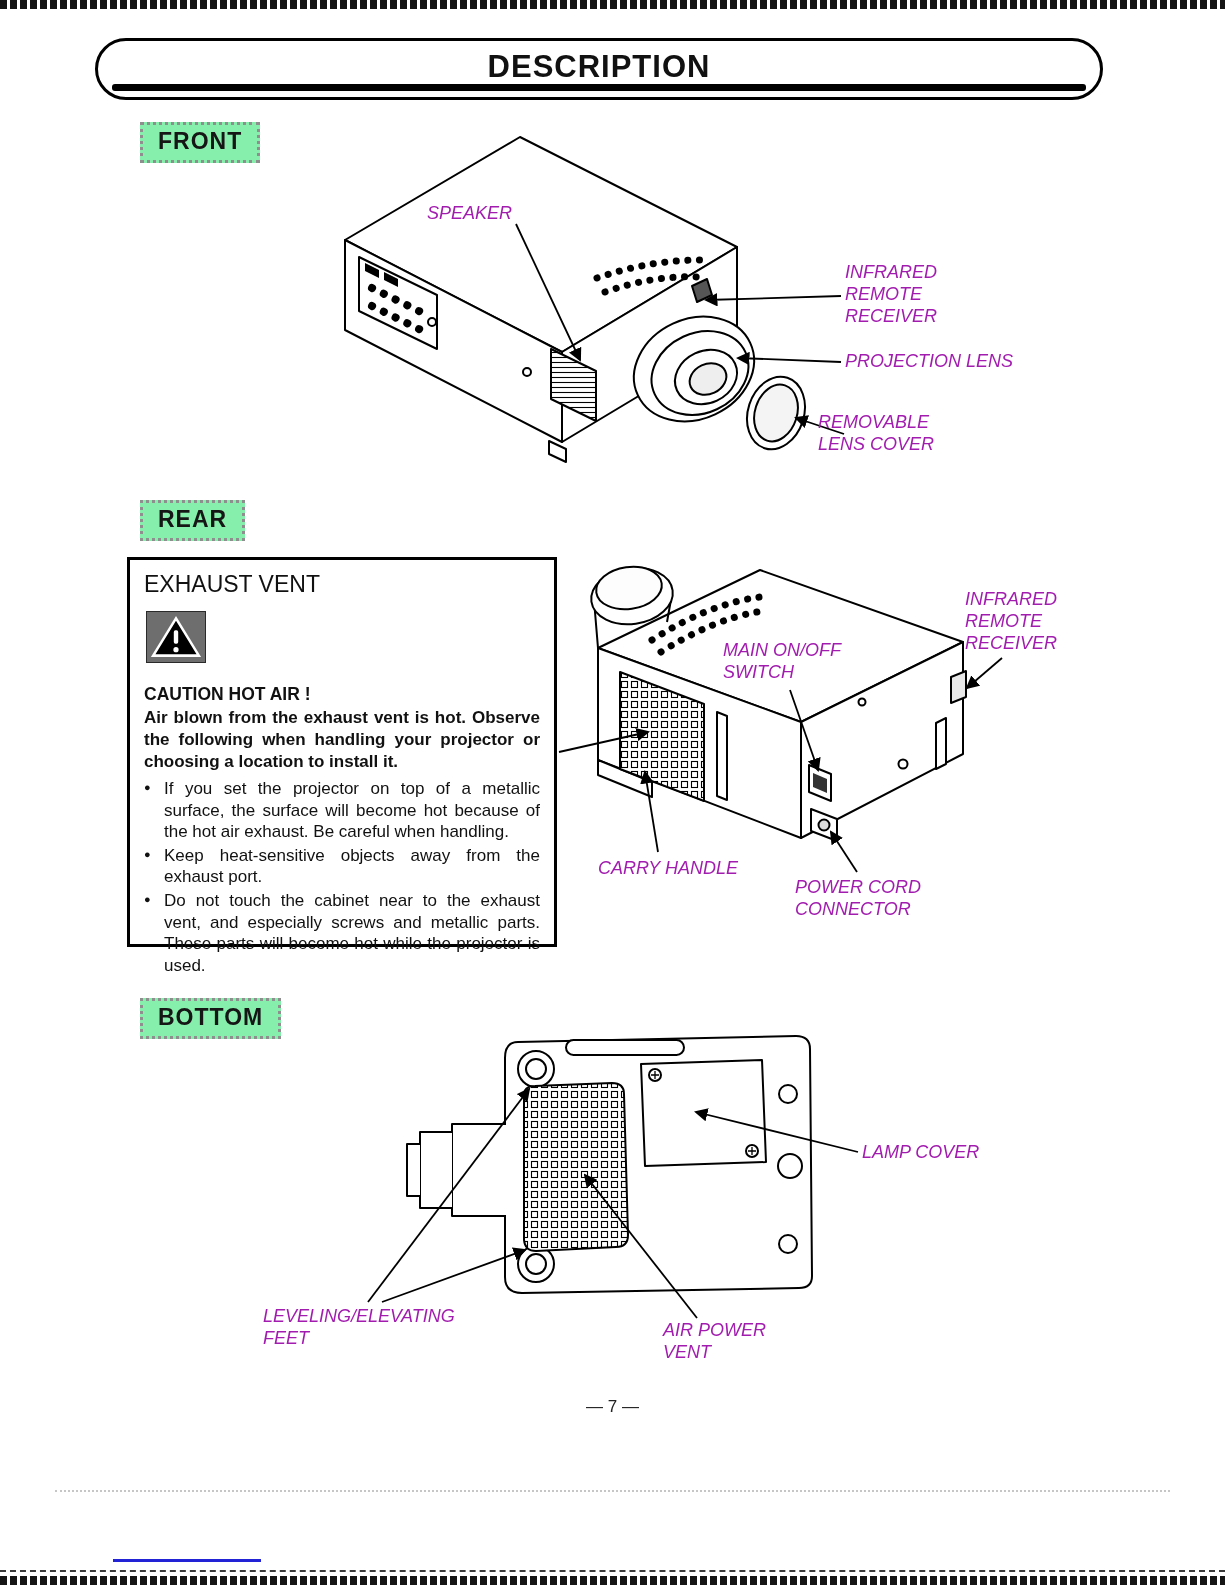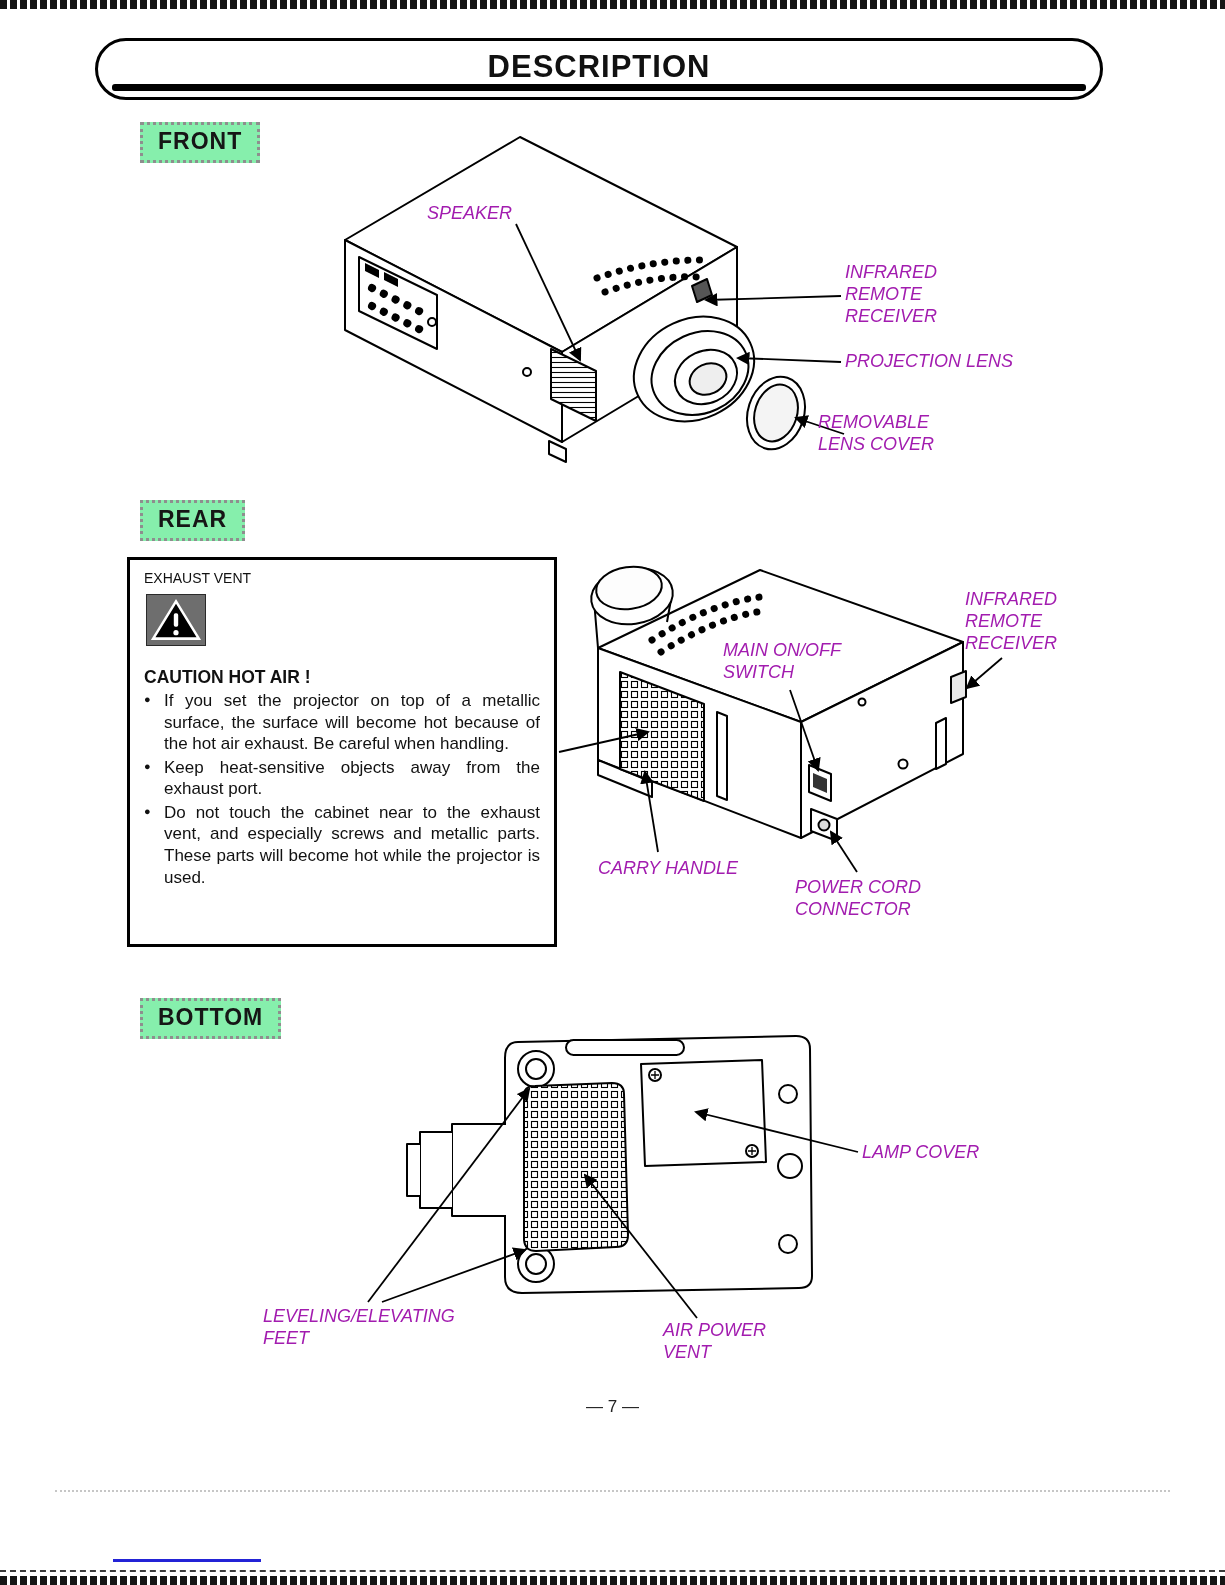--- a/index.html
+++ b/index.html
@@ -84,21 +84,21 @@
   #co-feet           { left: 263px; top: 1306px; }
   #co-air-intake     { left: 663px; top: 1320px; }
 
   
   .caution-box {
     position: absolute; left: 127px; top: 557px; width: 430px; height: 390px;
     border: 3px solid #000; background: #fff;
     padding: 10px 14px 8px 14px;
     font-size: 17px; line-height: 1.27;
   }
-  .exhaust-label { font-size: 14px; margin-bottom: 6px; }
+  .exhaust-label { font-size: 23px; margin-bottom: 12px; }
   .warn-icon {
     width: 60px; height: 52px; background: #6e6e6e; border: 1px solid #2a2a2a;
     display: flex; align-items: center; justify-content: center;
     margin: 2px 0 8px 2px;
   }
   .warn-icon svg { display: block; }
   .caution-title { font-weight: bold; font-size: 17.5px; margin: 20px 0 2px 0; }
   .caution-intro { font-weight: bold; text-align: justify; margin-bottom: 6px; }
   .bullet {
     position: relative; padding-left: 20px; text-align: justify; margin-bottom: 2px;
@@ -258,20 +258,21 @@
   <div class="caution-box">
     <div class="exhaust-label">EXHAUST VENT</div>
     <div class="warn-icon">
       <svg width="52" height="44" viewBox="0 0 60 52">
         <path d="M30,4 L57,48 L3,48 Z" fill="#000" stroke="#fff" stroke-width="3"></path>
         <rect x="27.4" y="18" width="5.2" height="16" rx="2" fill="#fff"></rect>
         <circle cx="30" cy="41" r="3.1" fill="#fff"></circle>
       </svg>
     </div>
     <div class="caution-title">CAUTION HOT AIR !</div>
+    <div class="caution-intro">Air blown from the exhaust vent is hot. Observe the following when handling your projector or choosing a location to install it.</div>
     <div class="bullet">If you set the projector on top of a metallic surface, the surface will become hot because of the hot air exhaust. Be careful when handling.</div>
     <div class="bullet">Keep heat-sensitive objects away from the exhaust port.</div>
     <div class="bullet">Do not touch the cabinet near to the exhaust vent, and especially screws and metallic parts. These parts will become hot while the projector is used.</div>
   </div>
 
   <div class="page-number">— 7 —</div>
 
 </div>
 
 </body></html>

